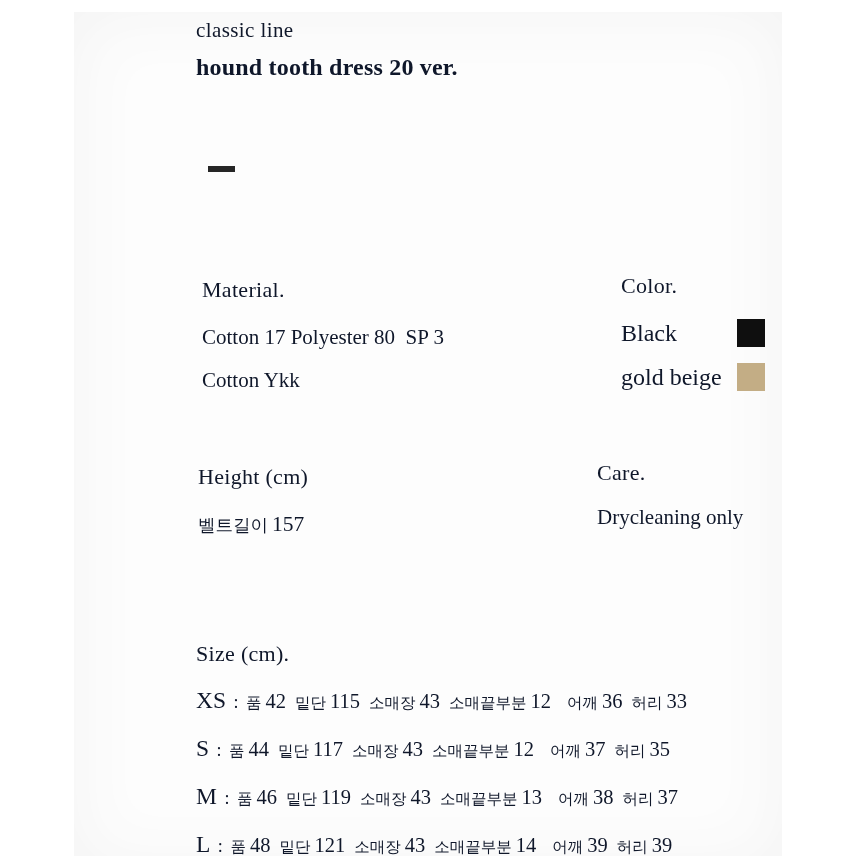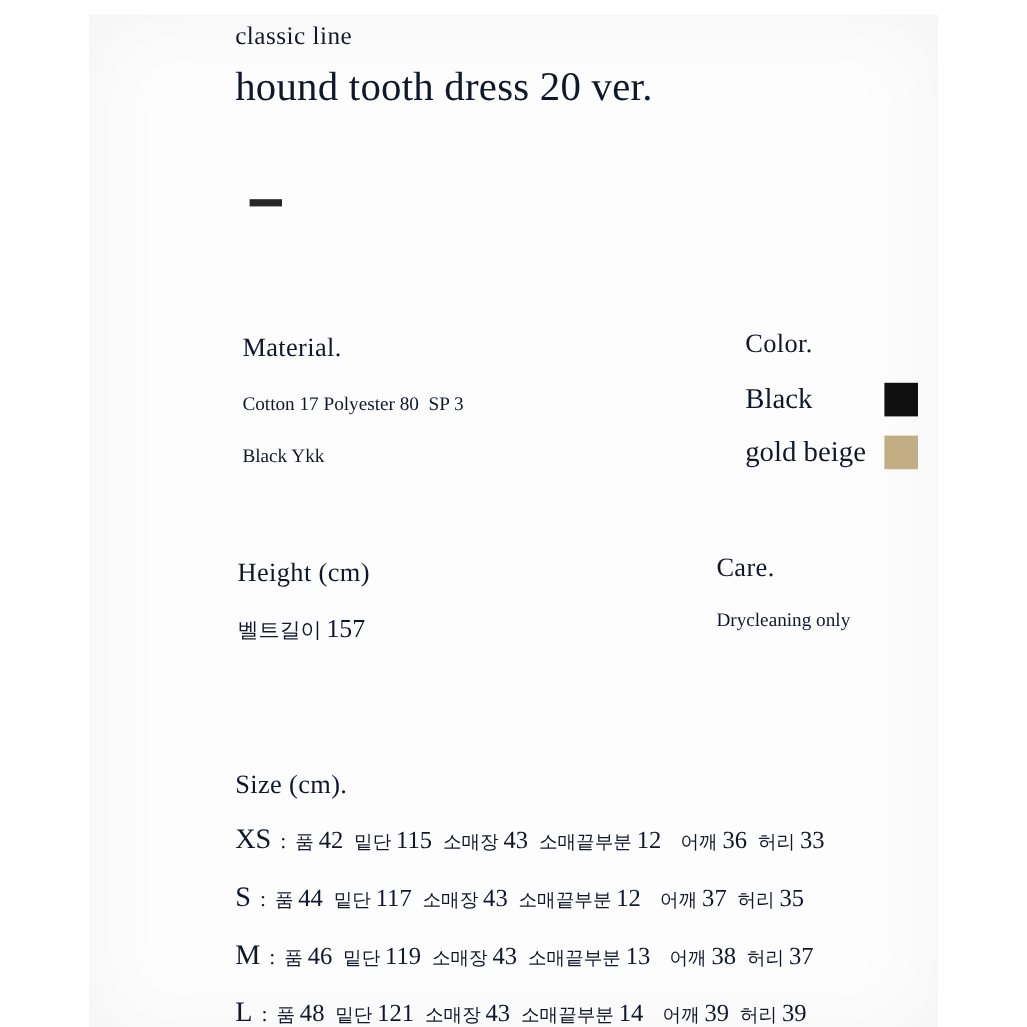--- a/index.html
+++ b/index.html
@@ -10,27 +10,27 @@
     height: 856px;
     margin: 12px auto;
     background: #fdfdfd;
     box-shadow: inset 0 0 70px rgba(80,80,80,0.06);
     font-family: "Liberation Serif", "DejaVu Serif", serif;
     color: #0f172a;
     overflow: hidden;
   }
   
   .collection   { position: absolute; left: 122px; top: 6px;  font-size: 21px; letter-spacing: 0.4px; }
-  .title        { position: absolute; left: 122px; top: 42px; font-size: 34px; font-weight: 400; letter-spacing: 0.2px; }
+  .title        { position: absolute; left: 122px; top: 42px; font-size: 24px; font-weight: 700; letter-spacing: 0.2px; }
   .divider-dash { position: absolute; left: 134px; top: 154px; width: 27px; height: 6px; background: #262626; }
 
   
   .section { position: absolute; }
   .section h2 { font-size: 22px; font-weight: 400; letter-spacing: 0.3px; line-height: 27px; }
-  .section .body-line { font-size: 16px; line-height: 25px; white-space: pre-wrap; }
+  .section .body-line { font-size: 21px; line-height: 25px; white-space: pre-wrap; }
 
   .material { left: 128px; top: 264px; }
   .material h2 { margin-bottom: 22px; }
   .material .body-line { margin-bottom: 18px; }
 
   .color { left: 547px; top: 260px; width: 230px; }
   .color h2 { margin-bottom: 20px; }
   .color-option-row { position: relative; height: 28px; margin-bottom: 16px; }
   .color-option-label { font-size: 24px; line-height: 28px; }
   .color-swatch { position: absolute; left: 116px; top: 0; width: 28px; height: 28px; display: inline-block; }
@@ -60,21 +60,21 @@
 
 <div class="page">
 
   <div class="collection">classic line</div>
   <h1 class="title">hound tooth dress 20 ver.</h1>
   <div class="divider-dash"></div>
 
   <section class="section material">
     <h2>Material.</h2>
     <p class="body-line">Cotton 17 Polyester 80  SP 3</p>
-    <p class="body-line">Black Ykk</p>
+    <p class="body-line">Cotton Ykk</p>
   </section>
 
   <section class="section color">
     <h2>Color.</h2>
     <div id="color-options">
         <div class="color-option-row"><span class="color-option-label">Black</span><span class="color-swatch" style="background: rgb(15, 15, 15);"></span></div>
         <div class="color-option-row"><span class="color-option-label">gold beige</span><span class="color-swatch" style="background: rgb(195, 173, 133);"></span></div>
       </div>
   </section>
 

